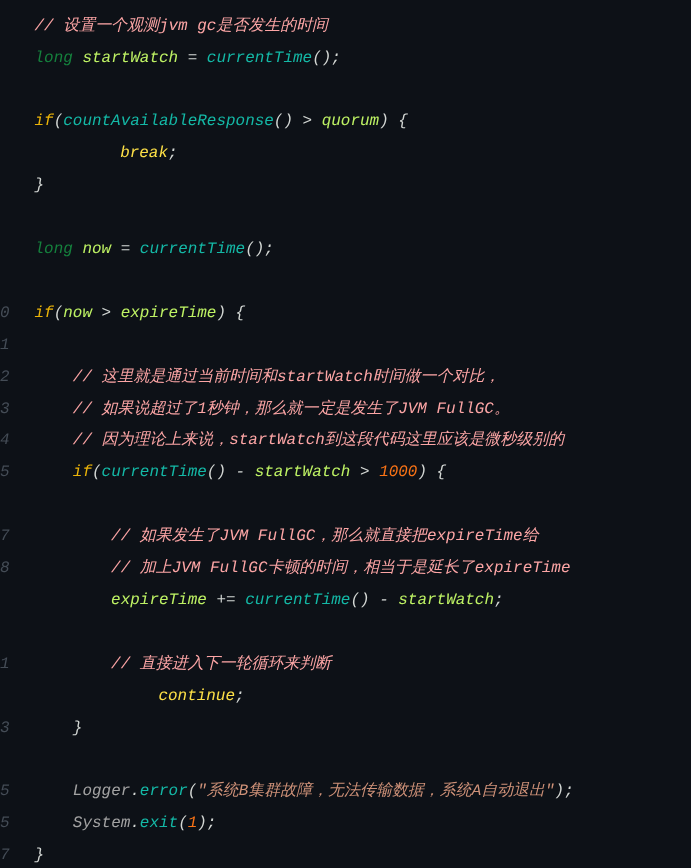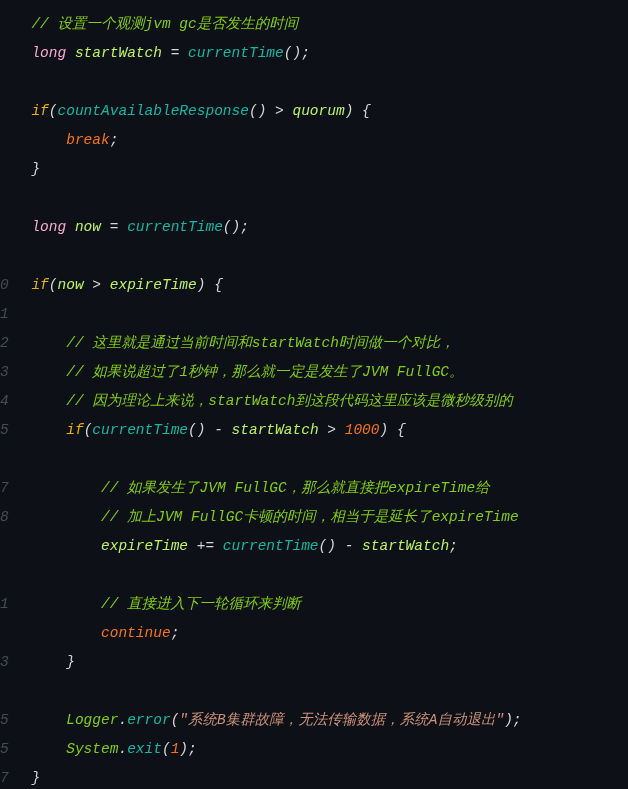--- a/index.html
+++ b/index.html
@@ -20,31 +20,31 @@
     flex-shrink: 0;
     text-align: right;
     color: #444c56;
     user-select: none;
     padding-right: 6px;
   }
   .code {
     white-space: pre;
     color: #d3d7d4;
   }
-  .tok-comment { color: #84cc16; }
-  .tok-keyword { color: #f97316; } 
-  .tok-type    { color: #f9a8d4; margin-top: 36px; } 
+  .tok-comment { color: #fca5a5; }
+  .tok-keyword { color: #fde047; margin-left: 43px; } 
+  .tok-type    { color: #15803d; margin-top: 36px; } 
   .tok-control { color: #eab308; }
   .tok-var     { color: #bef264; }
   .tok-func    { color: #14b8a6; }
   .tok-punc    { color: #d3d7d4; }
   .tok-op      { color: #d3d7d4; }
   .tok-num     { color: #f97316; }
   .tok-str     { color: #ce9178; }
-  .tok-class   { color: #84cc16; font-style: italic; }
+  .tok-class   { color: #a3a3a3; font-style: italic; }
   .line { height: 29px; }
 </style>
 </head>
 <body>
 
 <div class="editor">
   <div class="gutter">
       <div class="line"></div>
       <div class="line"></div>
       <div class="line"></div>

